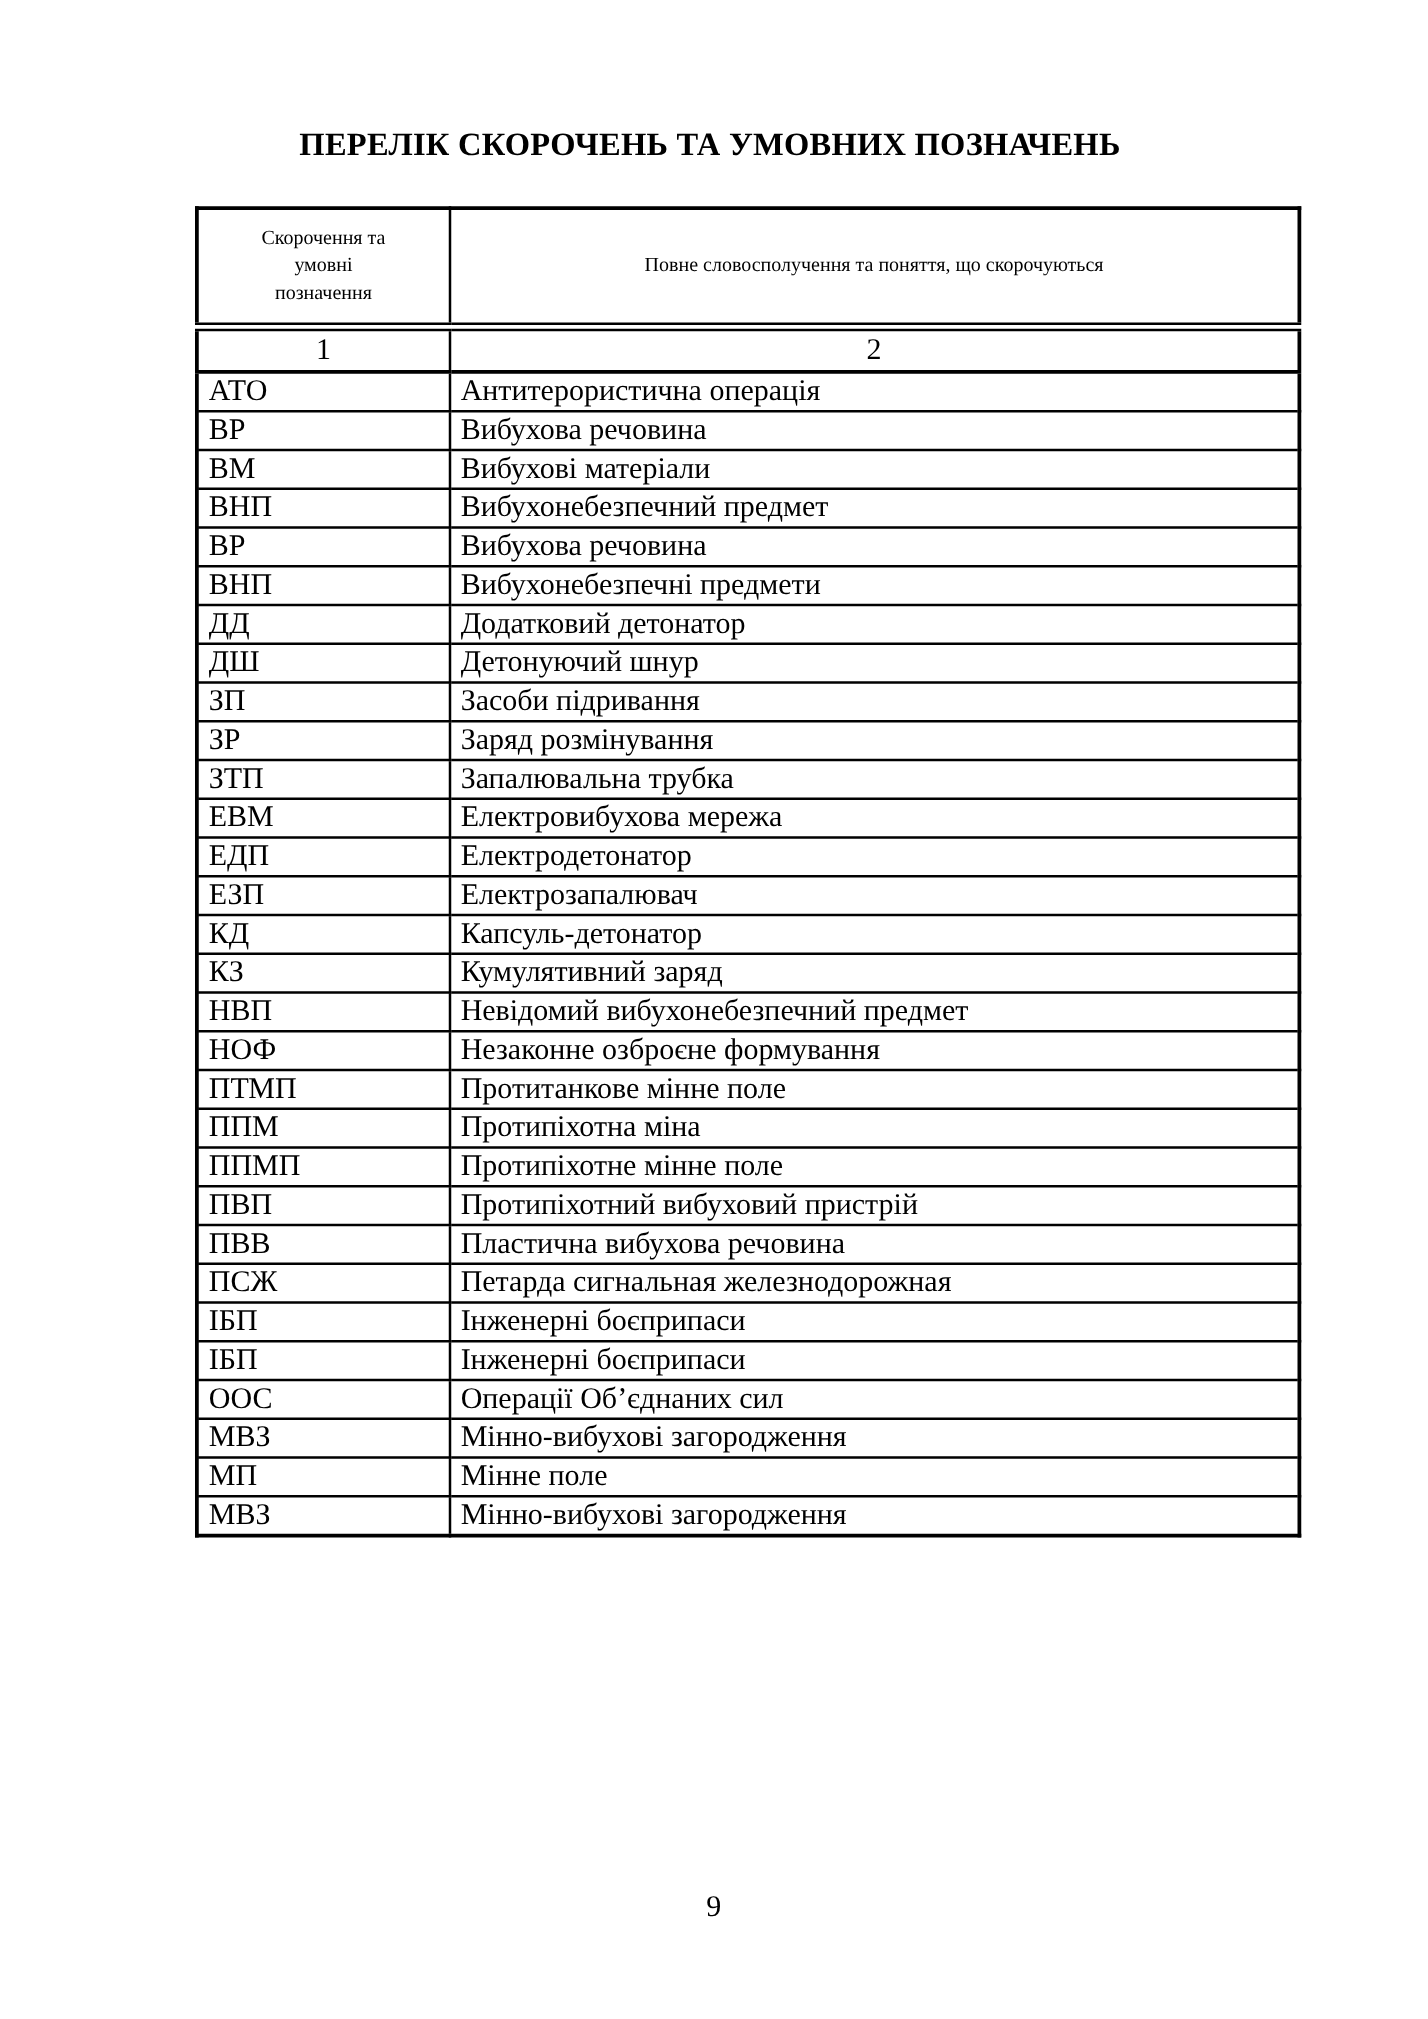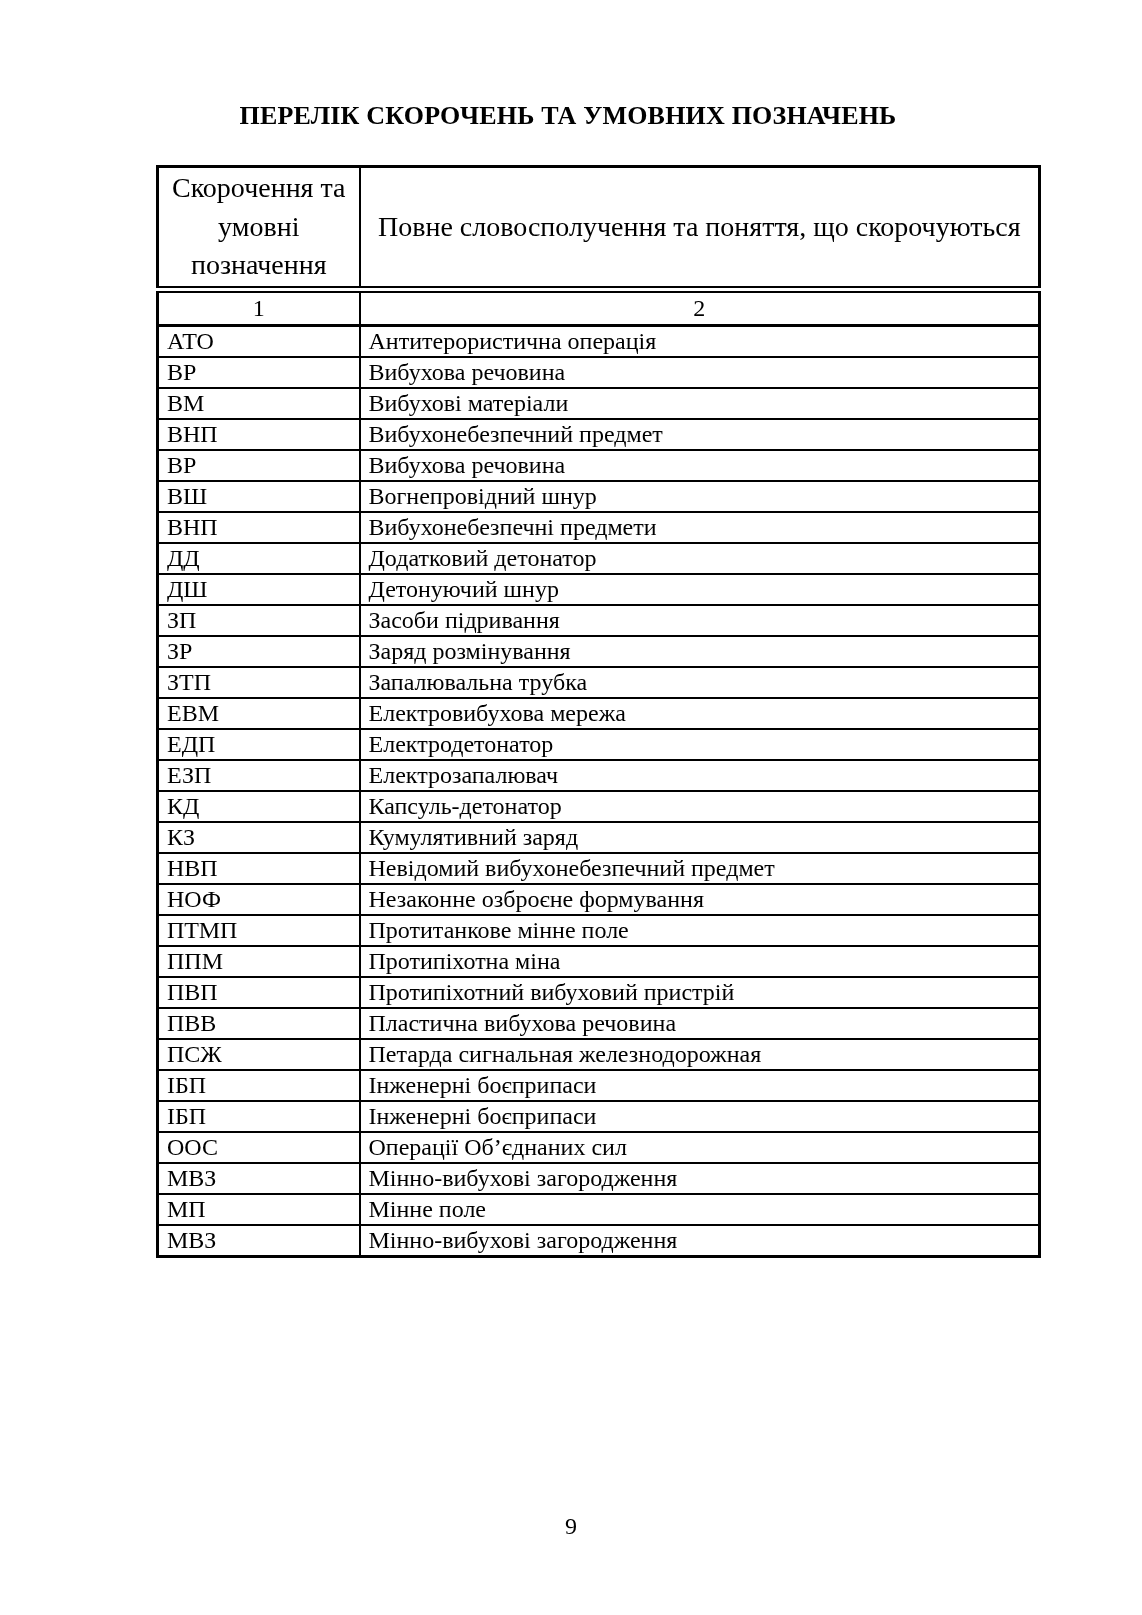--- a/index.html
+++ b/index.html
@@ -41,21 +41,21 @@
   }
   .abbr-table col.c1 { width: 202px; }
   .abbr-table th,
   .abbr-table td {
     border: 2px solid #000000;
     overflow: hidden;
   }
   tr.header-row th {
     height: 88px;
     font-weight: normal;
-    font-size: 28px;
+    font-size: 16px;
     vertical-align: middle;
     border-bottom: 7px double #000000;
     line-height: 1.38;
   }
   th.header-col1 {
     white-space: pre-line;
   }
   tr.numbers-row td {
     height: 29px;
     text-align: center;
@@ -119,24 +119,20 @@
         </tr>
         <tr>
           <td>ВНП</td>
           <td>Вибухонебезпечний предмет</td>
         </tr>
         <tr>
           <td>ВР</td>
           <td>Вибухова речовина</td>
         </tr>
         <tr>
-          <td>ВШ</td>
-          <td>Вогнепровідний шнур</td>
-        </tr>
-        <tr>
           <td>ВНП</td>
           <td>Вибухонебезпечні предмети</td>
         </tr>
         <tr>
           <td>ДД</td>
           <td>Додатковий детонатор</td>
         </tr>
         <tr>
           <td>ДШ</td>
           <td>Детонуючий шнур</td>
@@ -183,20 +179,24 @@
         </tr>
         <tr>
           <td>ПТМП</td>
           <td>Протитанкове мінне поле</td>
         </tr>
         <tr>
           <td>ППМ</td>
           <td>Протипіхотна міна</td>
         </tr>
         <tr>
+          <td>ППМП</td>
+          <td>Протипіхотне мінне поле</td>
+        </tr>
+        <tr>
           <td>ПВП</td>
           <td>Протипіхотний вибуховий пристрій</td>
         </tr>
         <tr>
           <td>ПВВ</td>
           <td>Пластична вибухова речовина</td>
         </tr>
         <tr>
           <td>ПСЖ</td>
           <td>Петарда сигнальная железнодорожная</td>

